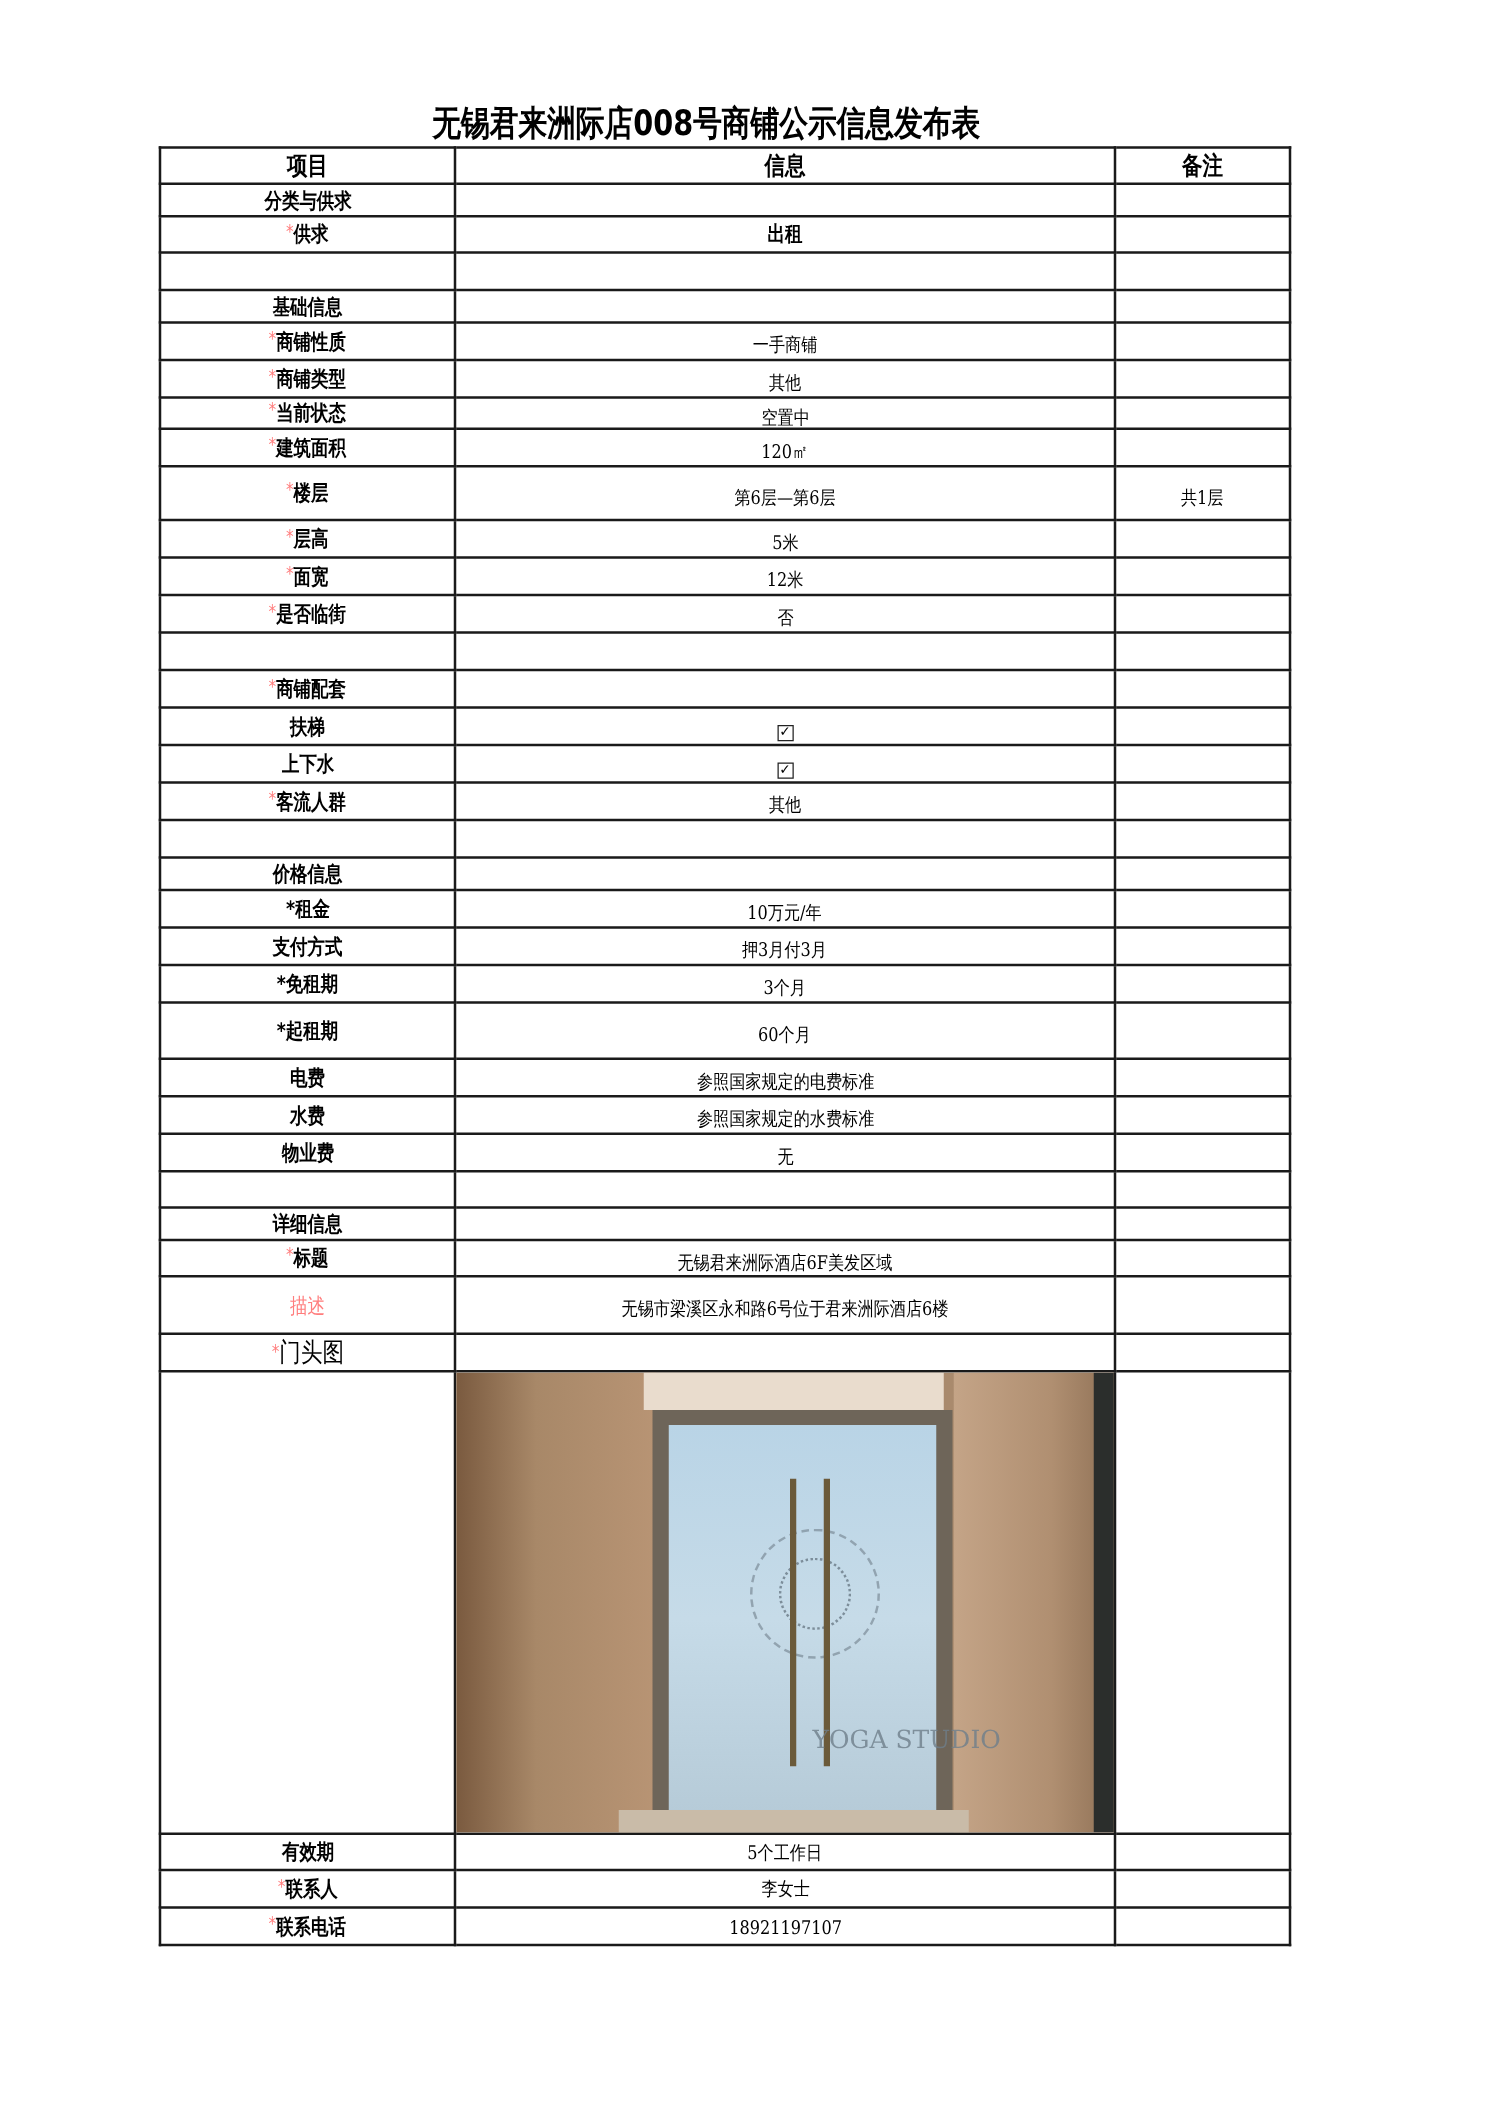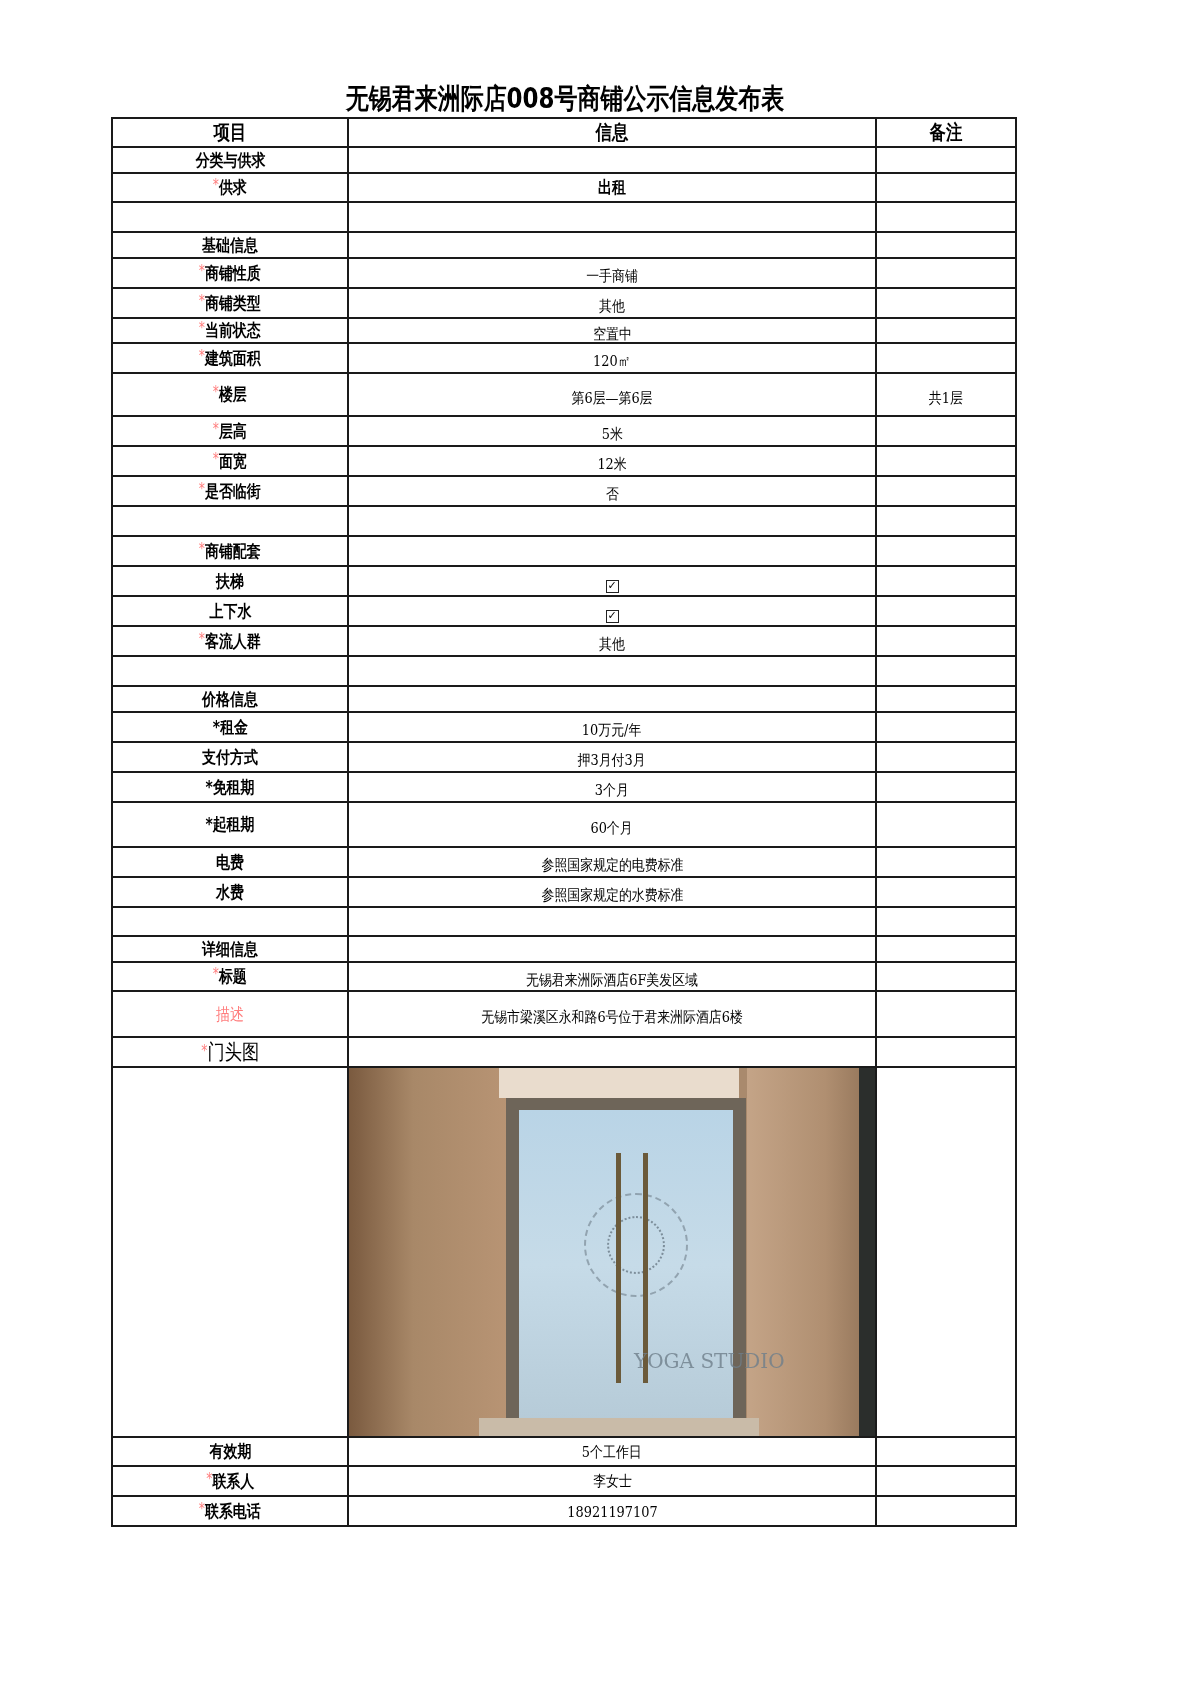--- a/index.html
+++ b/index.html
@@ -1,18 +1,18 @@
 <!DOCTYPE html>
 <html><head>
 <meta charset="utf-8">
 <style>
   html, body { margin:0; padding:0; background:#ffffff; }
   body { width:1200px; height:1697px; position:relative; overflow:hidden; font-family:"DejaVu Sans","Liberation Sans",sans-serif; color:#000; }
   .title { position:absolute; left:0; width:1130px; top:80px; text-align:center; font-size:28px; font-weight:bold; letter-spacing:0px; font-family:"DejaVu Sans",sans-serif; transform:scaleX(0.82); transform-origin:565px 0; }
-  table.sheet { position:absolute; left:111px; top:117px; width:904px; border-collapse:collapse; table-layout:fixed;text-decoration:underline; }
+  table.sheet { position:absolute; left:127px; top:117px; width:904px; border-collapse:collapse; table-layout:fixed;text-decoration:underline; }
   table.sheet td { border:2px solid #1a1a1a; padding:0; text-align:center; vertical-align:middle; overflow:hidden; white-space:nowrap; }
   col.c1 { width:236px; } col.c2 { width:528px; } col.c3 { width:140px; }
   .lbl { font-family:"DejaVu Sans",sans-serif; font-size:17px; font-weight:bold; display:inline-block; transform:scaleX(0.82); }
   .val { font-family:"DejaVu Serif","Liberation Serif",serif; font-size:15px; display:inline-block; transform:scaleX(0.86); position:relative; top:3px; }
   .hdr { font-family:"DejaVu Sans",sans-serif; font-size:20px; font-weight:bold; display:inline-block; transform:scaleX(0.82); }
   .req { color:#ff7d7d; font-weight:normal; font-size:15px; position:relative; top:-3px; }
   .redlbl { color:#ff7d7d; font-weight:normal; }
   .biglbl { font-size:21px; font-weight:normal; }
   .chk { display:inline-block; width:11px; height:11px; border:1.5px solid #222; position:relative; top:2px; font-size:11px; line-height:10px; text-align:center; font-family:"DejaVu Sans",sans-serif; }
   .photo-cell { padding:0 !important; }
@@ -164,20 +164,25 @@
   <tr style="height:30px">
     <td><span class="lbl">电费</span></td>
     <td><span class="val">参照国家规定的电费标准</span></td>
         <td></td>
   </tr>
   <tr style="height:30px">
     <td><span class="lbl">水费</span></td>
     <td><span class="val">参照国家规定的水费标准</span></td>
         <td></td>
   </tr>
+  <tr style="height:30px">
+    <td><span class="lbl">物业费</span></td>
+    <td><span class="val">无</span></td>
+        <td></td>
+  </tr>
   <tr style="height:29px">
         <td></td>
         <td></td>
         <td></td>
       </tr>
   <tr style="height:26px">
     <td><span class="lbl">详细信息</span></td>
     <td></td>
         <td></td>
   </tr>

